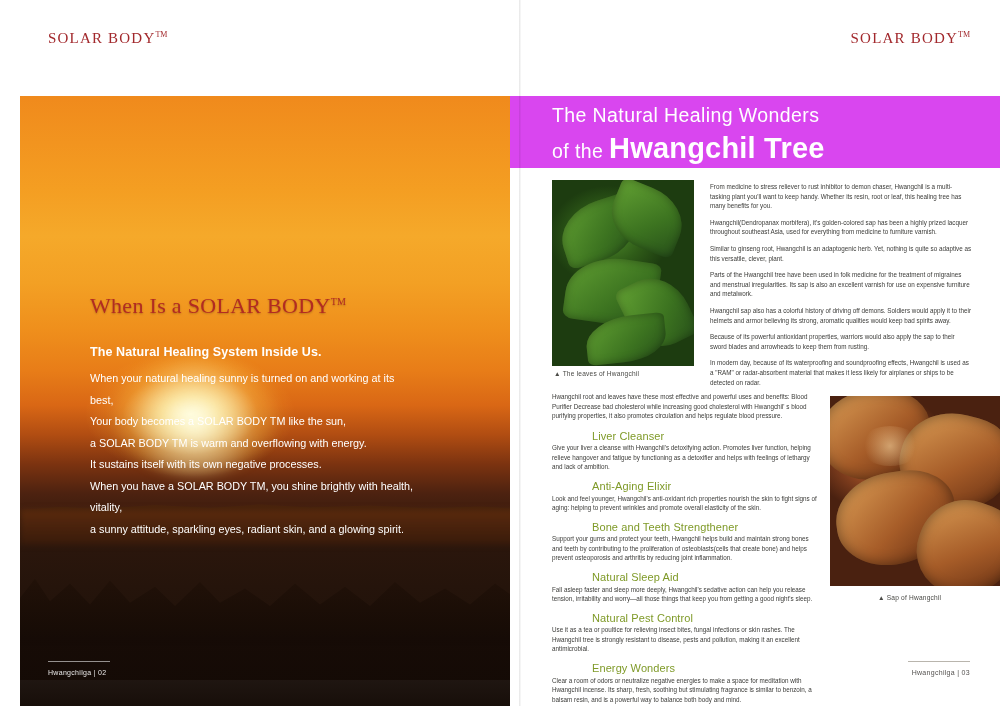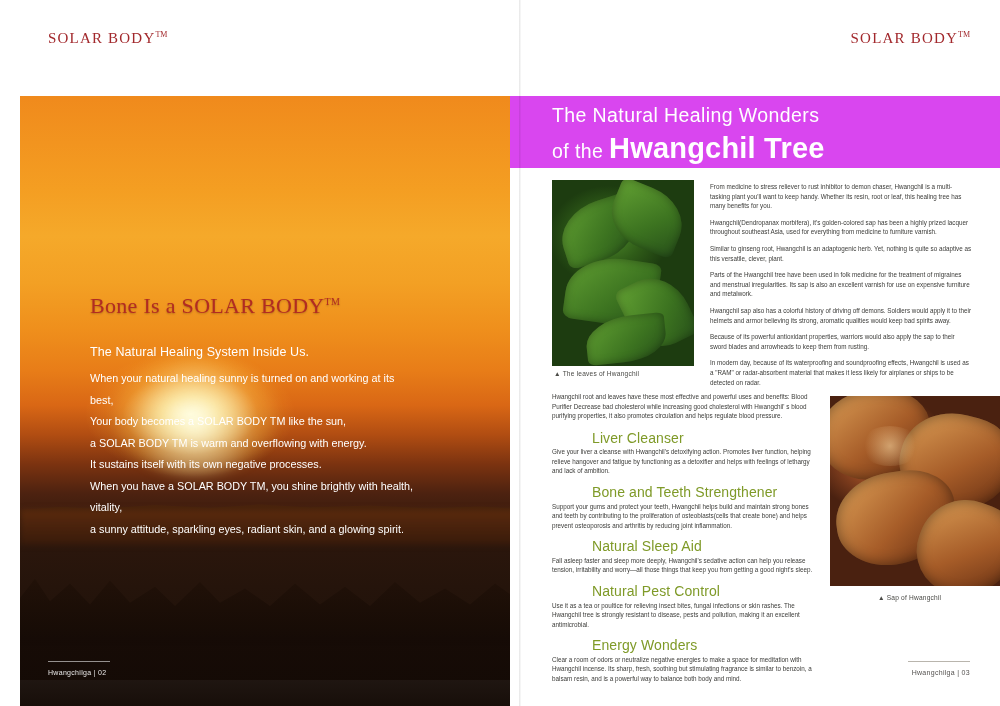--- a/index.html
+++ b/index.html
@@ -125,21 +125,21 @@
     letter-spacing: 0.3px;
     text-shadow: 0 1px 2px rgba(0,0,0,0.25);
   }
   .headline-left .tm { font-size: 10px; vertical-align: super; }
   .subhead-left {
     position: absolute;
     left: 70px;
     top: 345px;
     color: #ffffff;
     font-size: 12.5px;
-    font-weight: normal;
+    font-weight: bold;
     letter-spacing: 0.1px;
   }
   .body-left {
     position: absolute;
     left: 70px;
     top: 368px;
     width: 330px;
     color: #ffffff;
     font-size: 10.8px;
     line-height: 21.5px;
@@ -293,21 +293,21 @@
     color: #3b3b38;
   }
   .benefits .lead {
     font-size: 6.3px;
     line-height: 9.6px;
     margin: 0 0 9px 0;
   }
   .benefit { margin-bottom: 8px; }
   .benefit h3 {
     margin: 0 0 1.5px 0;
-    font-size: 14px;
+    font-size: 11px;
     font-weight: 400;
     color: #7f9a28;
     letter-spacing: 0.1px;
     padding-left: 40px;
   }
   .benefit p {
     margin: 0;
     font-size: 6.3px;
     line-height: 9.6px;
     color: #3b3b38;
@@ -350,21 +350,21 @@
 
     <div class="photo">
       <div class="sun-glow"></div>
       <div class="ridge"></div>
       <div class="horizon"></div>
       <div class="treeline"></div>
       <div class="foreground"></div>
     </div>
 
     <div class="headline-left">
-      <span>Bone Is a SOLAR BODY</span><span class="tm">TM</span>
+      <span>When Is a SOLAR BODY</span><span class="tm">TM</span>
     </div>
 
     <div class="subhead-left">The Natural Healing System Inside Us.</div>
 
     <div class="body-left">
       <p>When your natural healing sunny is turned on and working at its best,</p>
       <p>Your body becomes a SOLAR BODY TM like the sun,</p>
       <p>a SOLAR BODY TM is warm and overflowing with energy.</p>
       <p>It sustains itself with its own negative processes.</p>
       <p>When you have a SOLAR BODY TM, you shine brightly with health, vitality,</p>
@@ -414,20 +414,24 @@
     </div>
 
     <div class="benefits">
       <p class="lead">Hwangchil root and leaves have these most effective and powerful uses and benefits: Blood Purifier Decrease bad cholesterol while increasing good cholesterol with Hwangchil' s blood purifying properties, it also promotes circulation and helps regulate blood pressure.</p>
 
       <div class="benefit">
         <h3>Liver Cleanser</h3>
         <p>Give your liver a cleanse with Hwangchil's detoxifying action. Promotes liver function, helping relieve hangover and fatigue by functioning as a detoxifier and helps with feelings of lethargy and lack of ambition.</p>
       </div>
       <div class="benefit">
+        <h3>Anti-Aging Elixir</h3>
+        <p>Look and feel younger, Hwangchil's anti-oxidant rich properties nourish the skin to fight signs of aging: helping to prevent wrinkles and promote overall elasticity of the skin.</p>
+      </div>
+      <div class="benefit">
         <h3>Bone and Teeth Strengthener</h3>
         <p>Support your gums and protect your teeth, Hwangchil helps build and maintain strong bones and teeth by contributing to the proliferation of osteoblasts(cells that create bone) and helps prevent osteoporosis and arthritis by reducing joint inflammation.</p>
       </div>
       <div class="benefit">
         <h3>Natural Sleep Aid</h3>
         <p>Fall asleep faster and sleep more deeply, Hwangchil's sedative action can help you release tension, irritability and worry—all those things that keep you from getting a good night's sleep.</p>
       </div>
       <div class="benefit">
         <h3>Natural Pest Control</h3>
         <p>Use it as a tea or poultice for relieving insect bites, fungal infections or skin rashes. The Hwangchil tree is strongly resistant to disease, pests and pollution, making it an excellent antimicrobial.</p>

